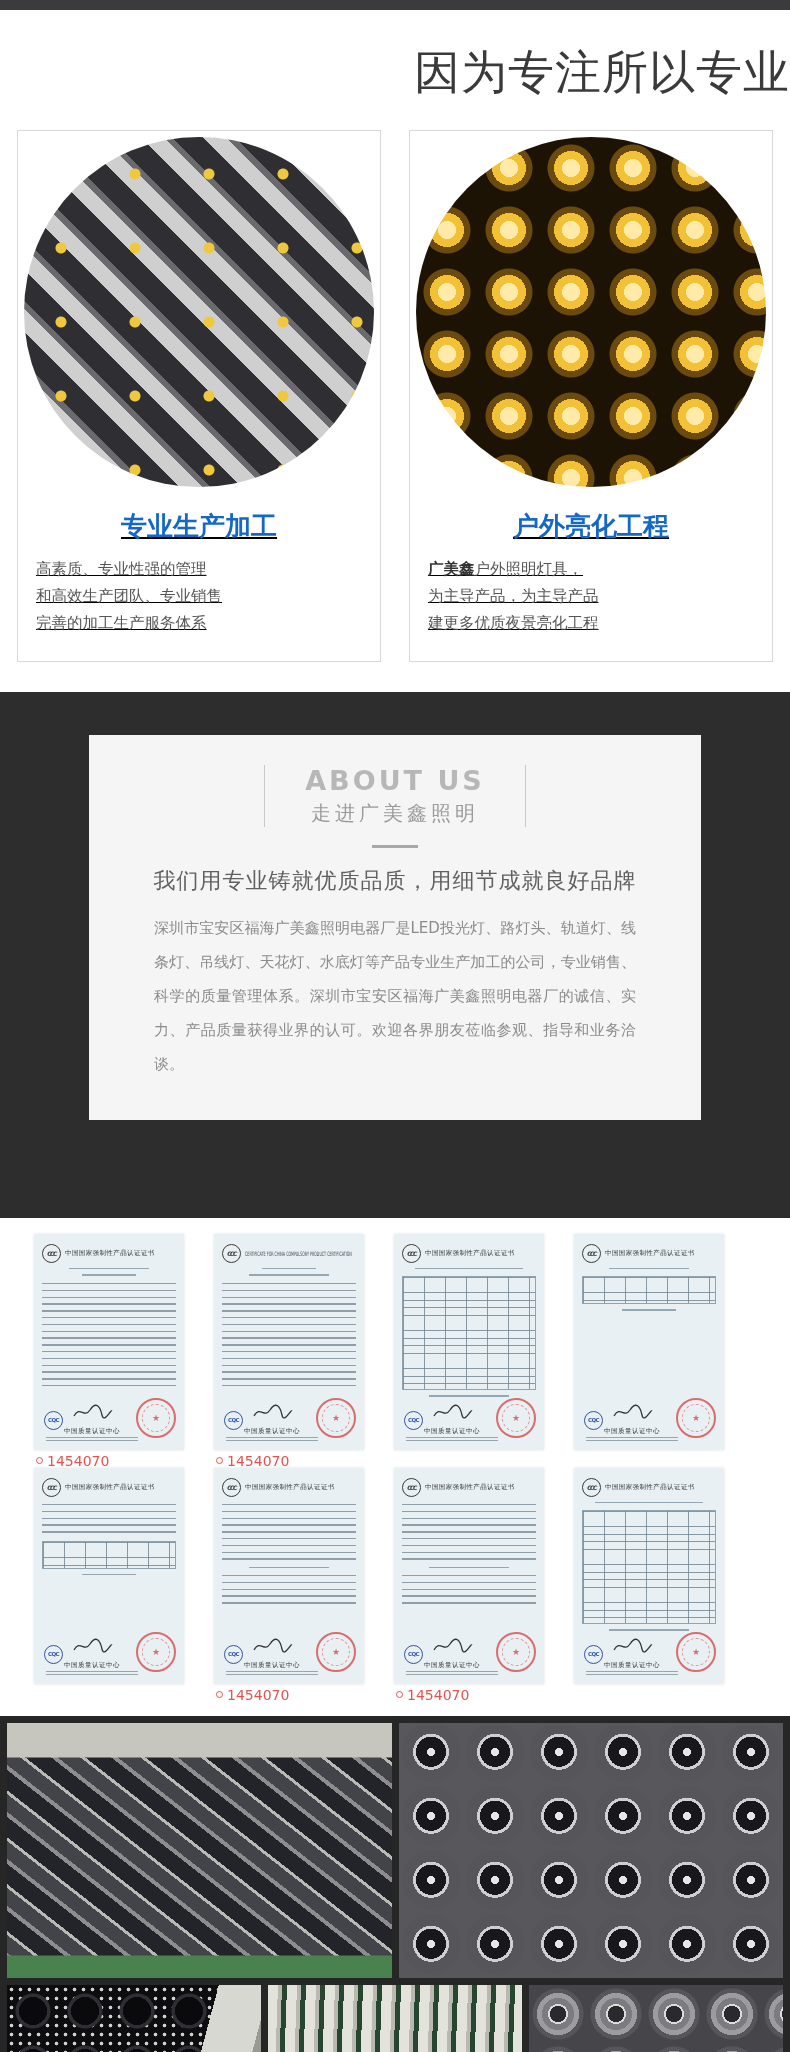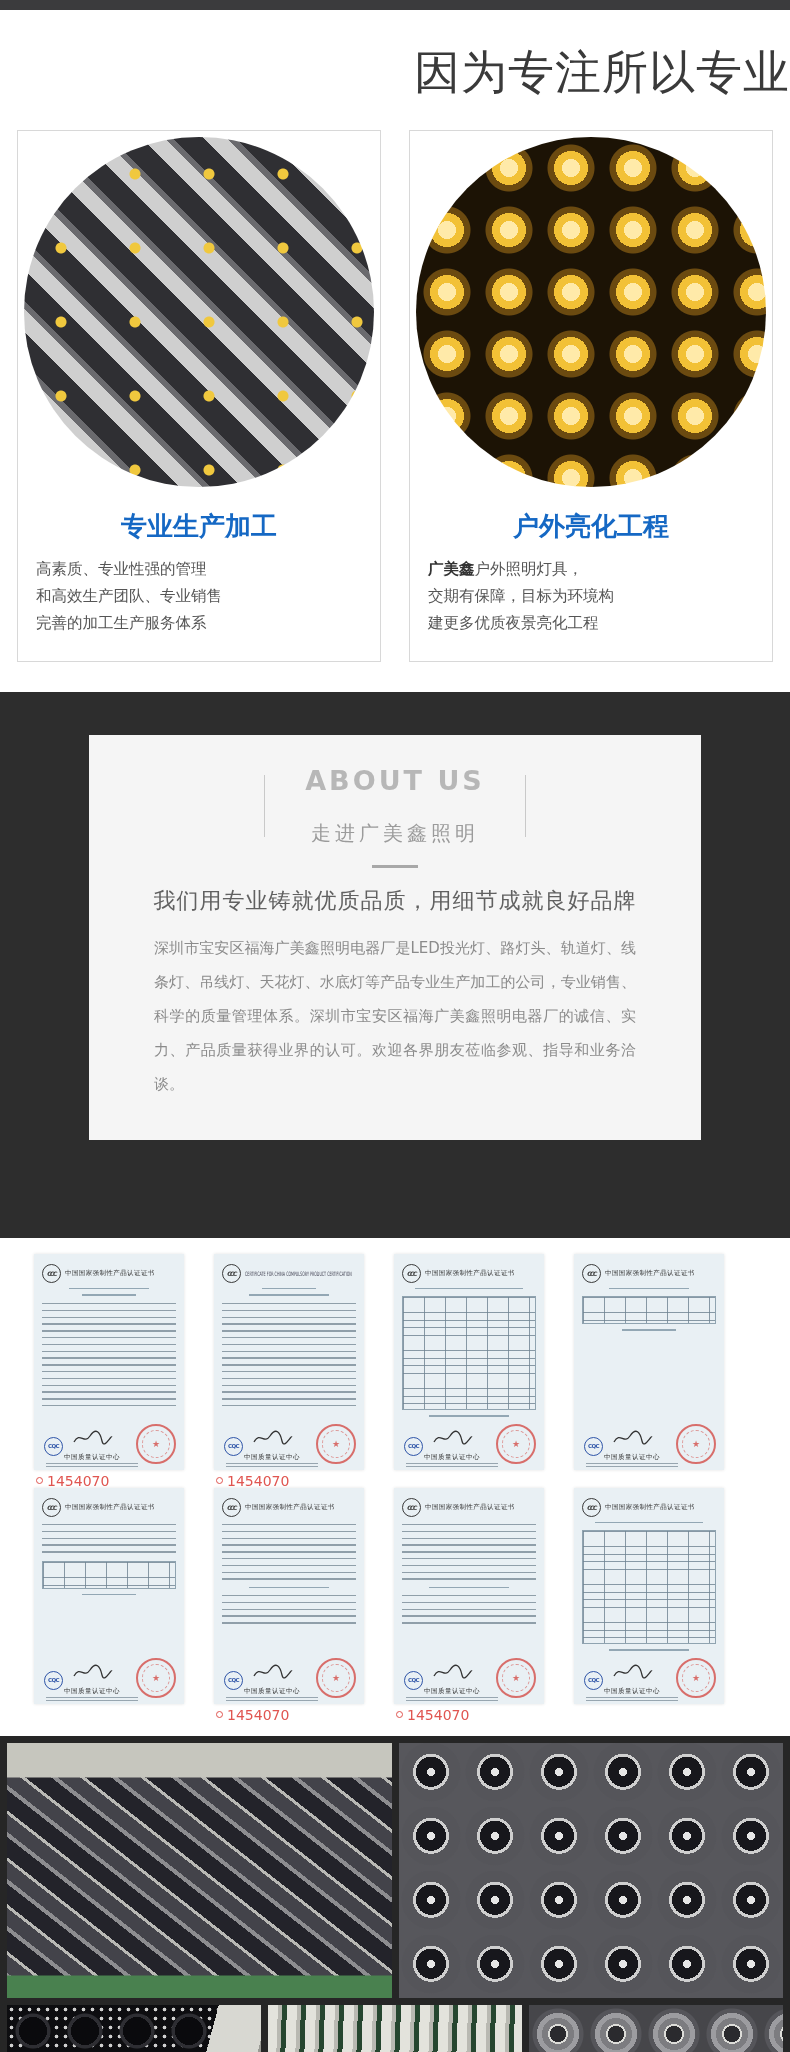--- a/index.html
+++ b/index.html
@@ -16,21 +16,21 @@
   .hero-title{
     margin:32px 0 26px;
     text-align:right;
     font-size:46px;
     color:#3a3a3a;
     letter-spacing:1px;
     font-weight:500;
   }
 
   
-  .features{width:756px;margin:10px auto;display:flex;gap:28px;}
+  .features{width:756px;margin:10px auto;display:flex;gap:28px;text-decoration:underline;}
   .feature-card{
     flex:1;
     border:1px solid #d8d8d8;
     background:#fff;
     padding:6px 6px 24px;
     box-sizing:border-box;
   }
   .feature-photo{
     width:100%;
     aspect-ratio:1/1;
@@ -82,21 +82,21 @@
     width:612px;
     margin:0 auto;
     background:#f5f5f5;
     padding:30px 0 38px;
     text-align:center;
     box-sizing:border-box;
   }
   .about-head{display:flex;align-items:center;justify-content:center;gap:40px;}
   .vbar{width:1px;height:62px;background:#c9c9c9;}
   .about-en{font-size:27px;font-weight:bold;color:#b7b7b7;letter-spacing:3px;}
-  .about-cn{font-size:20px;color:#9b9b9b;letter-spacing:4px;margin-top:24px;}
+  .about-cn{font-size:20px;color:#9b9b9b;letter-spacing:4px;margin-top:4px;}
   .about-divider{width:46px;height:3px;background:#a8a8a8;margin:18px auto 18px;}
   .about-slogan{font-size:22px;color:#616161;letter-spacing:1px;}
   .about-paragraph{
     width:482px;
     margin:16px auto 0;
     font-size:15px;
     color:#8b8b8b;
     line-height:2.26;
     text-align:justify;
   }
@@ -133,21 +133,21 @@
   .h-short{height:30px;}
   .tbl{
     margin-top:7px;
     border:1px solid #8fa3b0;
     background-image:
       repeating-linear-gradient(to bottom, rgba(110,130,145,0.8) 0 0.8px, rgba(0,0,0,0) 0.8px 7.6px),
       repeating-linear-gradient(to right, rgba(110,130,145,0.8) 0 0.8px, rgba(0,0,0,0) 0.8px 21px);
   }
   .tbl.big{height:112px;}
   .tbl.small{height:26px;}
-  .cert-foot{position:absolute;left:10px;right:8px;bottom:2px;height:46px;}
+  .cert-foot{position:absolute;left:10px;right:8px;bottom:8px;height:46px;}
   .cqc-logo{
     position:absolute;left:0;bottom:12px;
     width:17px;height:17px;border:1.2px solid #2f55a8;border-radius:50%;
     display:flex;align-items:center;justify-content:center;
     font-size:5.5px;font-weight:bold;color:#2f55a8;letter-spacing:-0.5px;
   }
   .sig{position:absolute;left:28px;bottom:22px;width:42px;height:16px;}
   .issuer{position:absolute;left:2px;bottom:0;width:92px;text-align:center;font-size:6.5px;color:#333;letter-spacing:0.5px;}
   .issuer .sub{height:5px;margin-top:1px;background-image:repeating-linear-gradient(to bottom, rgba(70,92,108,0.5) 0 1px, rgba(0,0,0,0) 1px 3px);}
   .stamp{
@@ -228,21 +228,21 @@
       <span>和高效生产团队、专业销售</span><br>
       <span>完善的加工生产服务体系</span>
     </p>
   </div>
 
   <div class="feature-card">
     <div class="feature-photo photo-glow-lamps"></div>
     <div class="feature-caption">户外亮化工程</div>
     <p class="feature-desc">
       <b>广美鑫</b><span>户外照明灯具，</span><br>
-      <span>交期有保障，目标为环境构</span><br>
+      <span>为主导产品，为主导产品</span><br>
       <span>建更多优质夜景亮化工程</span>
     </p>
   </div>
 
 
 </div>
 
 <div class="about-section">
   <div class="about-card">
     <div class="about-head">

